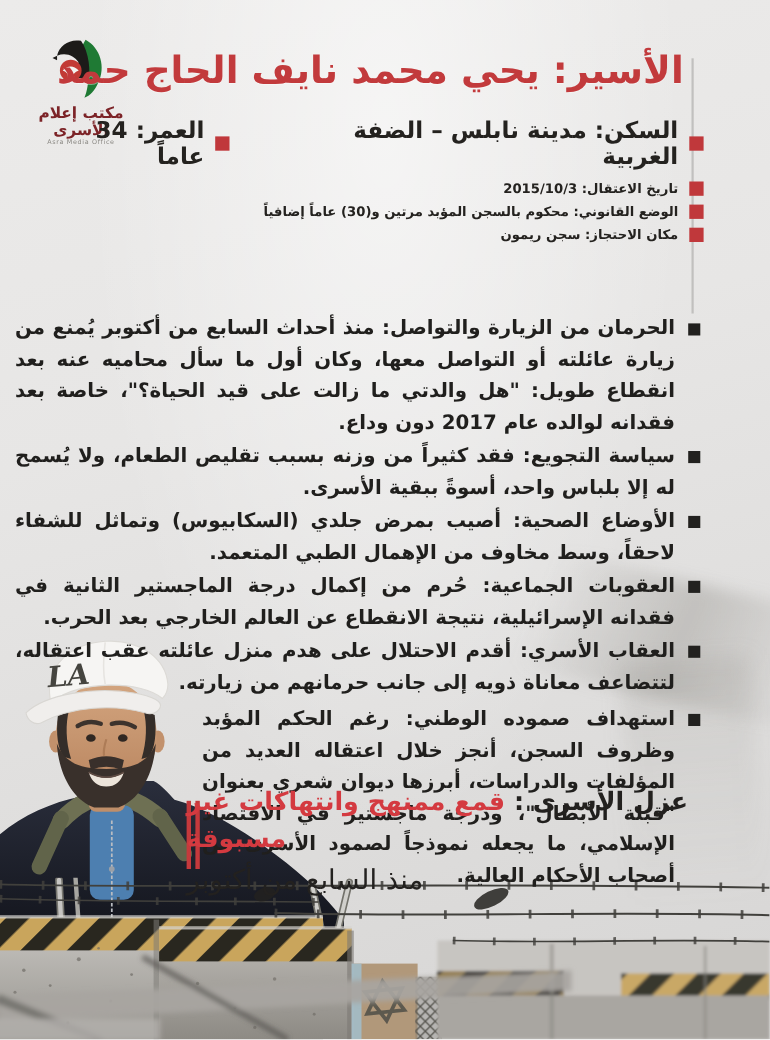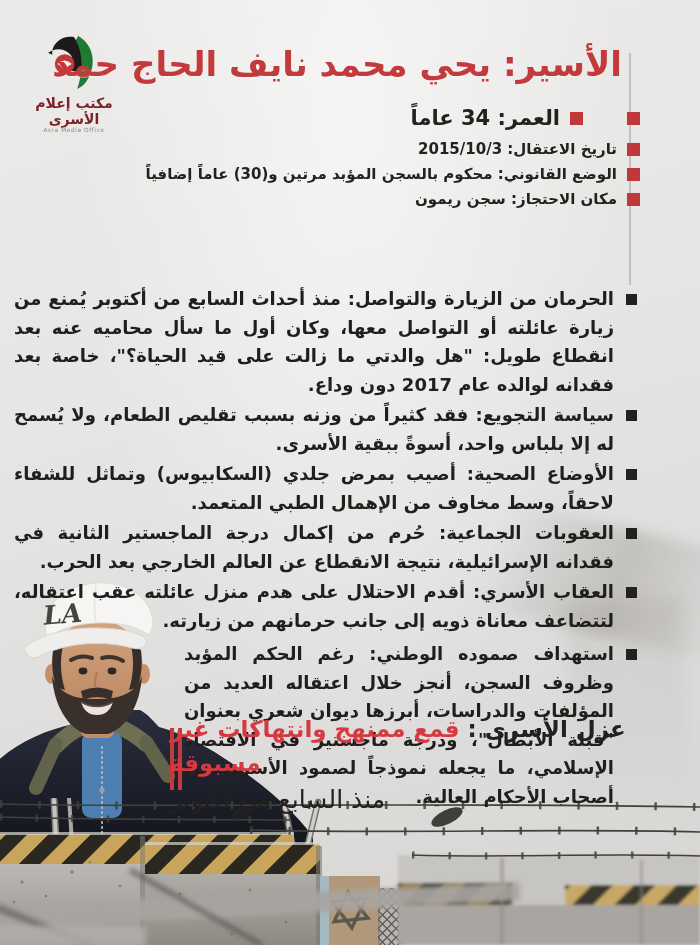--- a/index.html
+++ b/index.html
@@ -22,21 +22,21 @@
   .logo .ar{font-size:14px;font-weight:bold;color:#7c2327;margin-top:1px;letter-spacing:0;}
   .logo .en{font-size:5.8px;color:#8b8984;letter-spacing:.6px;direction:ltr;}
   
   .title{position:absolute;right:78px;top:42px;margin:0;font-size:34px;line-height:1.35;
          font-weight:800;color:#c23a3c;text-shadow:0 1px 0 rgba(255,255,255,.4);}
   .vline{position:absolute;left:629px;top:53px;width:2px;height:232px;background:#bab9b7;opacity:.85;}
   
   .info{position:absolute;right:60px;top:106px;left:40px;}
   .irow{display:flex;align-items:center;gap:10px;margin-bottom:7px;color:#24221f;font-weight:800;}
   .irow.big{font-size:21px;margin-bottom:10px;}
-  .irow.small{font-size:15px;}
+  .irow.small{font-size:12px;}
   .rsq{flex:0 0 auto;width:13px;height:13px;background:#c0383b;}
   .rsq.gap{margin-right:34px;}
   
   .vio-head{position:absolute;right:60px;top:238px;margin:0;font-size:27px;font-weight:800;color:#c23a3c;}
   .vio{position:absolute;top:285px;right:58px;left:14px;margin:0;padding:0;list-style:none;z-index:3;}
   .vio li{position:relative;padding-right:28px;margin-bottom:2px;
           font-size:18px;line-height:28.5px;font-weight:700;color:#201f1d;
           text-align:justify;text-align-last:right;}
   .vio li .bsq{position:absolute;right:5px;top:9px;width:11px;height:11px;background:#22211f;}
   .vio li.shift{margin-left:170px;margin-top:5px;}
@@ -71,20 +71,21 @@
     <div class="ar">مكتب إعلام الأسرى</div>
     <div class="en">Asra Media Office</div>
   </div>
 
   <h1 class="title">الأسير: يحي محمد نايف الحاج حمد</h1>
   <div class="vline"></div>
 
   <div class="info">
     <div class="irow big">
       <span class="rsq"></span>
+      <span>السكن: مدينة نابلس – الضفة الغربية</span>
       <span class="rsq gap"></span>
       <span>العمر: 34 عاماً</span>
     </div>
     <div class="irow small">
       <span class="rsq"></span>
       <span>تاريخ الاعتقال: 2015/10/3</span>
     </div>
     <div class="irow small">
       <span class="rsq"></span>
       <span>الوضع القانوني: محكوم بالسجن المؤبد مرتين و(30) عاماً إضافياً</span>

